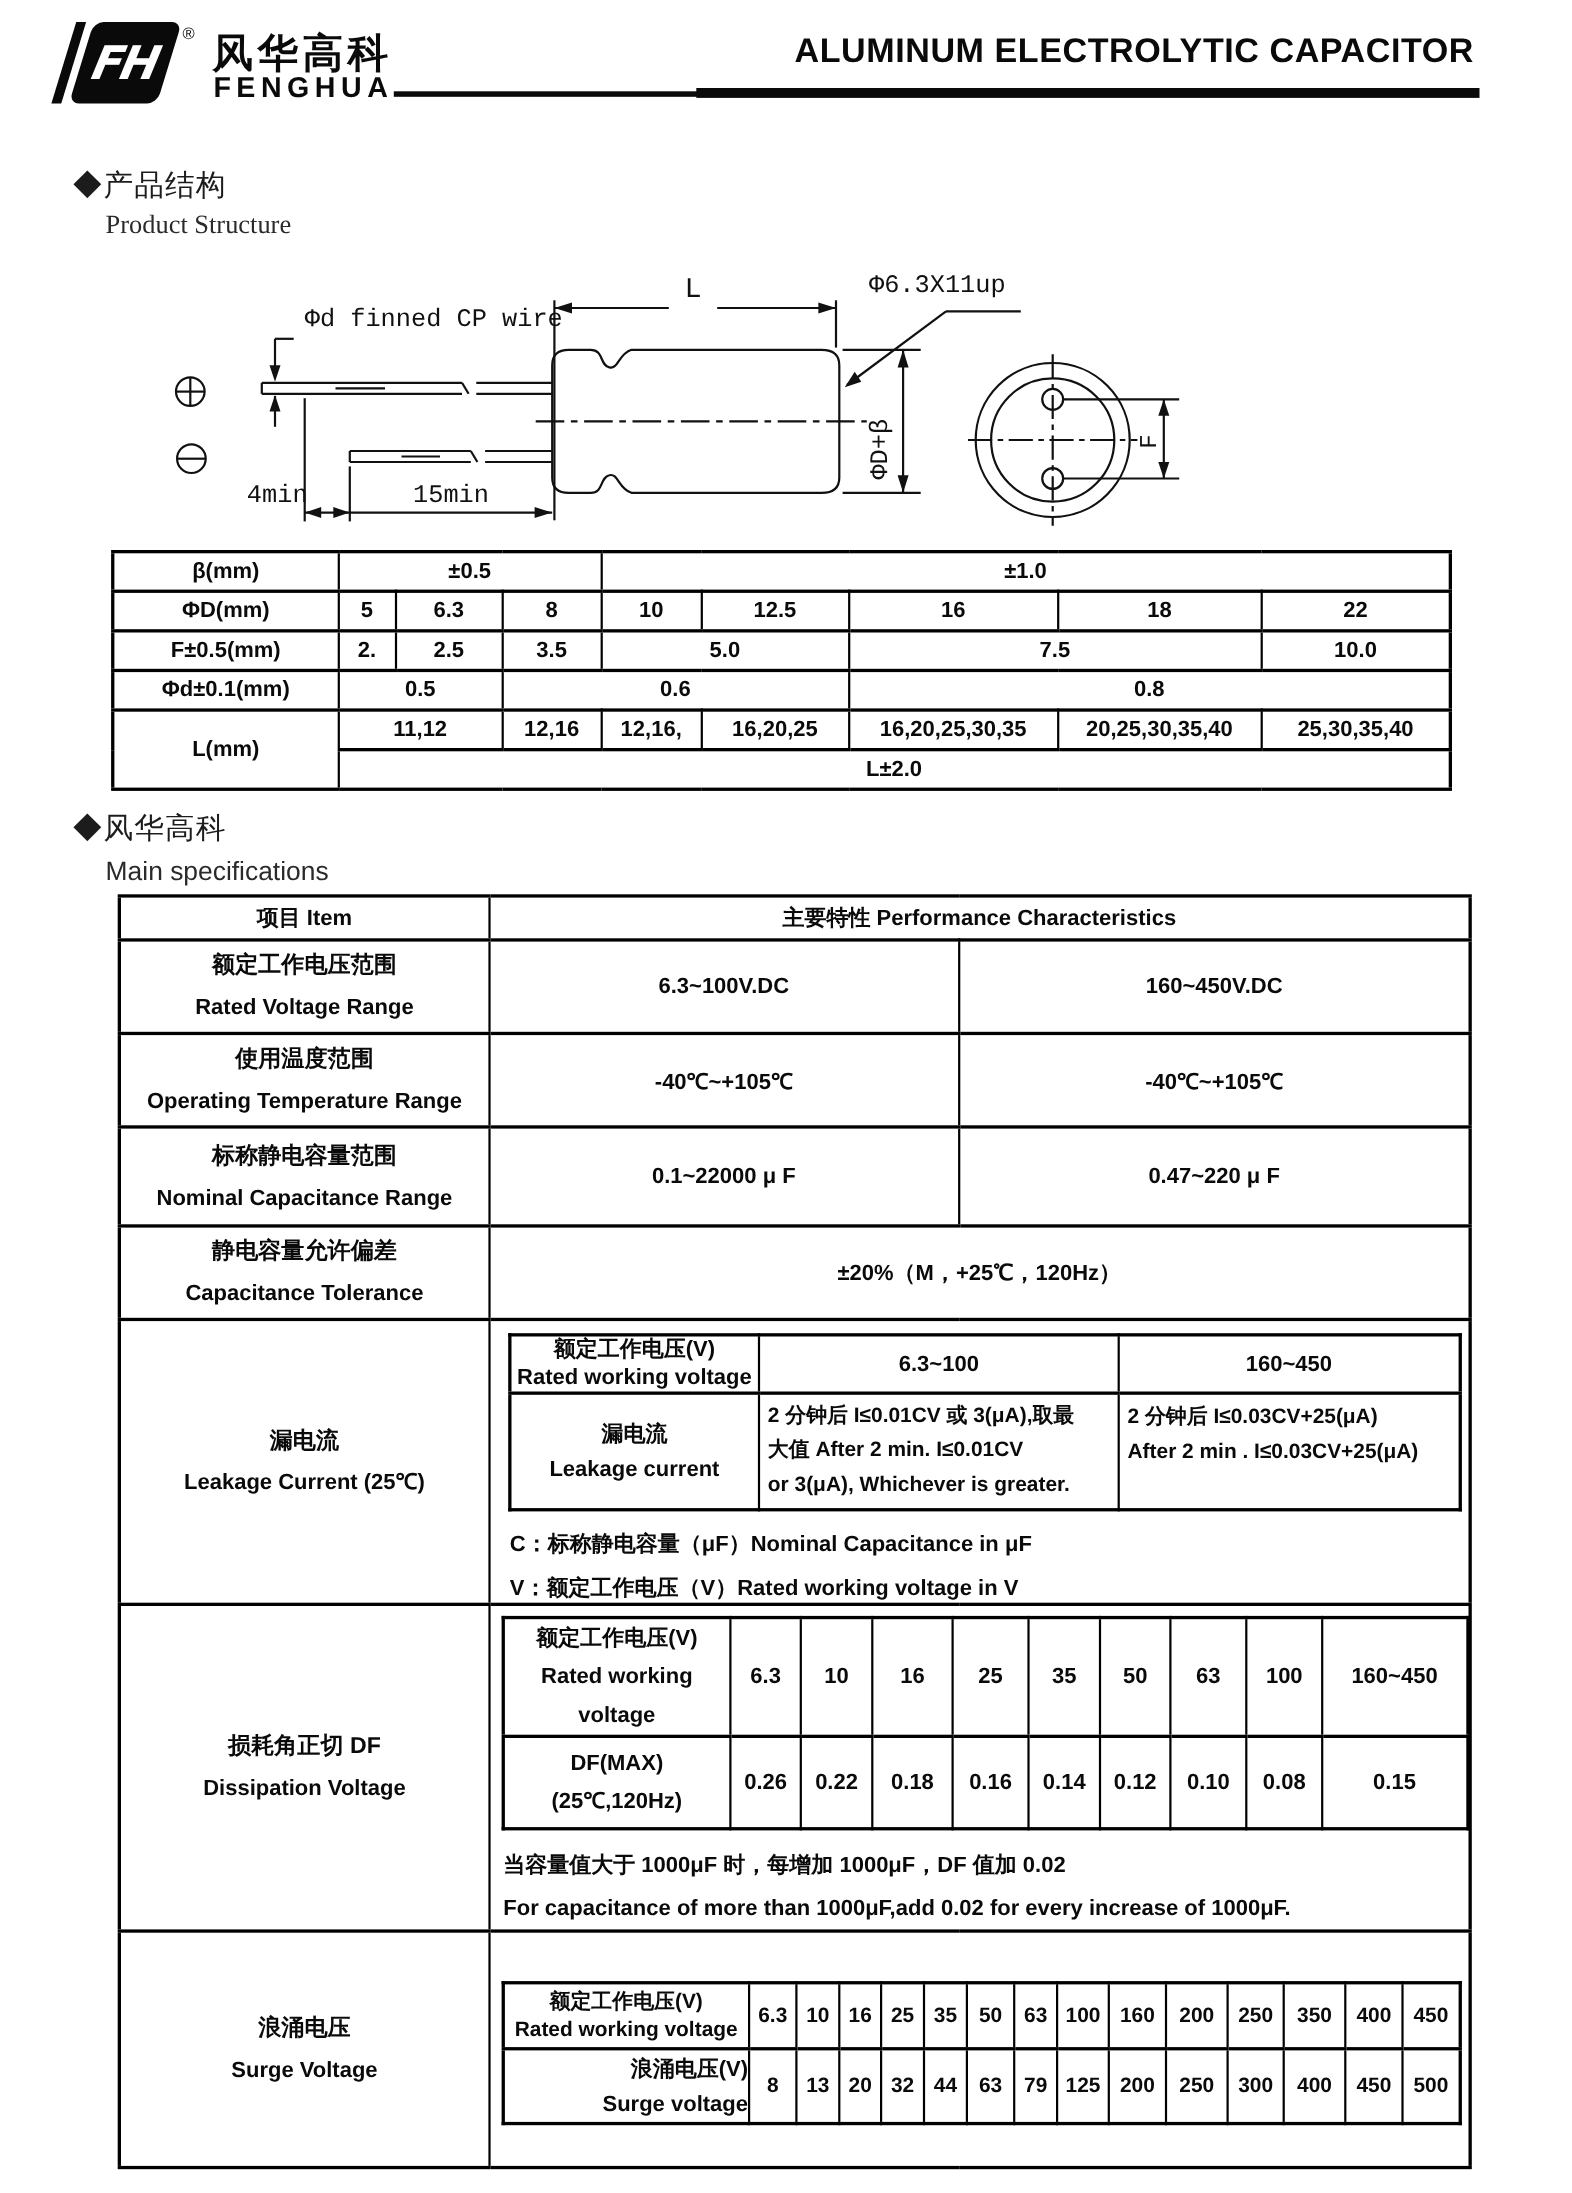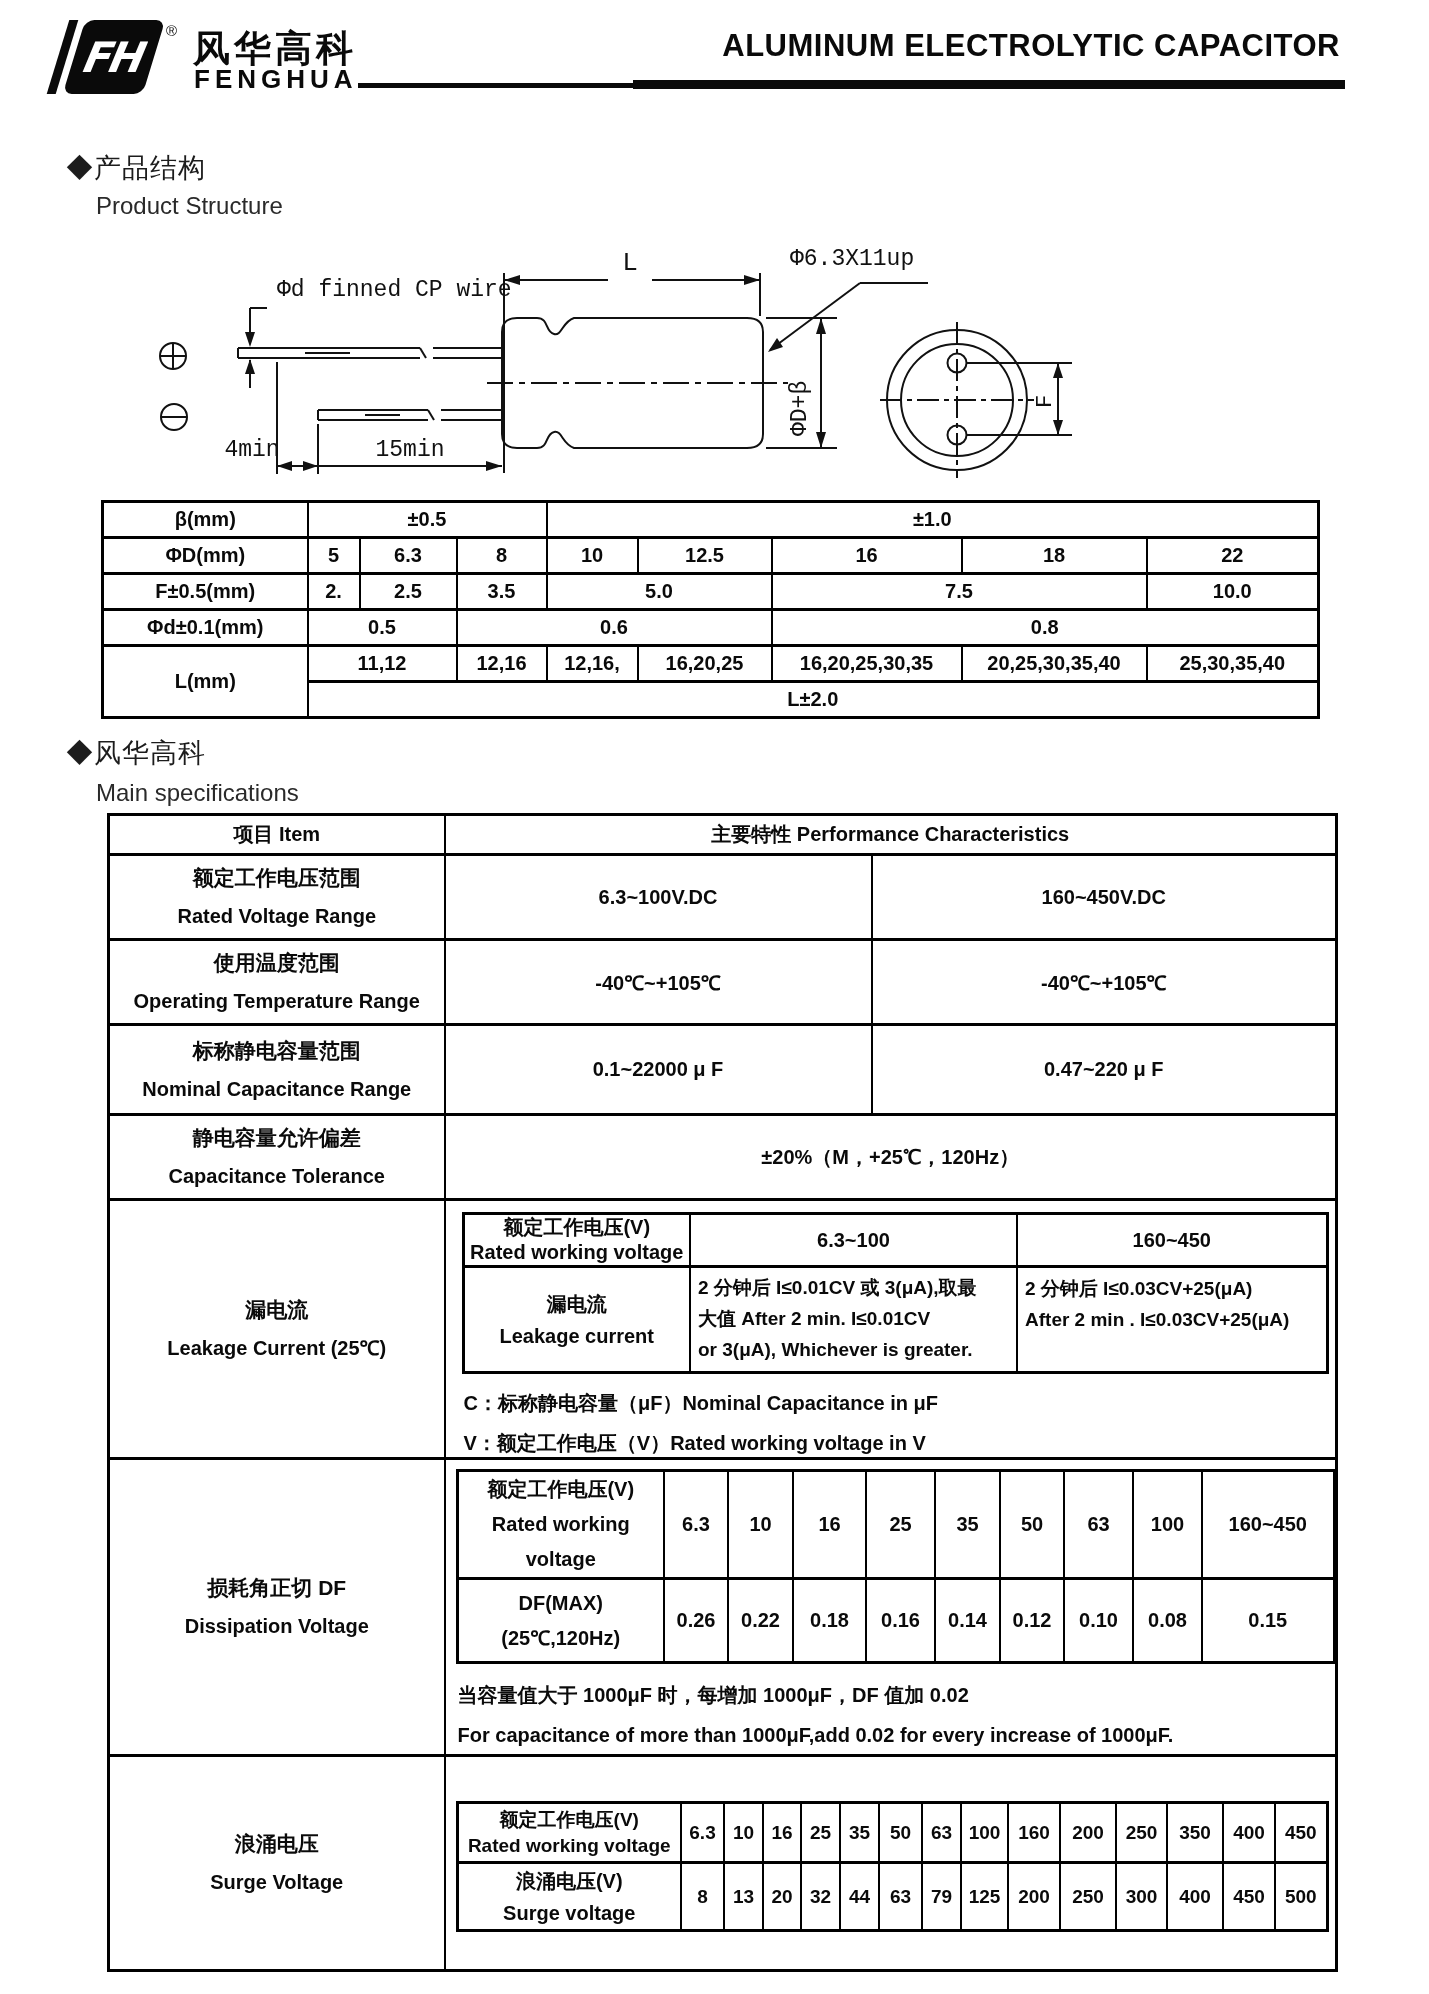--- a/index.html
+++ b/index.html
@@ -65,21 +65,21 @@
     </div>
   </div>
   <div class="abs logo-reg">®</div>
   <div class="abs logo-cn">风华高科</div>
   <div class="abs logo-en">FENGHUA</div>
   <div class="abs doc-title">ALUMINUM ELECTROLYTIC CAPACITOR</div>
   <div class="abs rule-thin"></div>
   <div class="abs rule-thick"></div>
 
   <div class="abs sec-cn" style="left:66px;top:150px;">◆产品结构</div>
-  <div class="abs sec-en" style="left:96px;top:192px;">Product Structure</div>
+  <div class="abs sec-en" style="left:96px;top:192px;font-family:Liberation Serif, serif;">Product Structure</div>
 
   <svg class="abs" style="left:0;top:0;" width="1429" height="500" viewBox="0 0 1429 500">
     <g stroke="#111" stroke-width="2" fill="none">
 
       <path d="M 517,318 H 537
                C 549,318 545,332 554,334 C 562,336 562,322 574,318
                H 747 Q 763,318 763,332 V 434 Q 763,448 747,448
                H 574 C 562,444 562,430 554,432 C 545,434 549,448 537,448
                H 517 Q 502,448 502,434 V 332 Q 502,318 517,318 Z"></path>
 
@@ -434,21 +434,21 @@
                 <td style="font-size:19px;">100</td>
                 <td style="font-size:19px;">160</td>
                 <td style="font-size:19px;">200</td>
                 <td style="font-size:19px;">250</td>
                 <td style="font-size:19px;">350</td>
                 <td style="font-size:19px;">400</td>
                 <td style="font-size:19px;">450</td>
               </tr>
               <tr style="height:68px;">
                 <td>
-                  <div style="line-height:1.6;">
+                  <div style="line-height:1.6;text-align:right;">
                       <div>浪涌电压(V)</div>
                   <div>Surge voltage</div>
                     </div>
                   </td>
                 <td style="font-size:19px;">8</td>
                 <td style="font-size:19px;">13</td>
                 <td style="font-size:19px;">20</td>
                 <td style="font-size:19px;">32</td>
                 <td style="font-size:19px;">44</td>
                 <td style="font-size:19px;">63</td>

